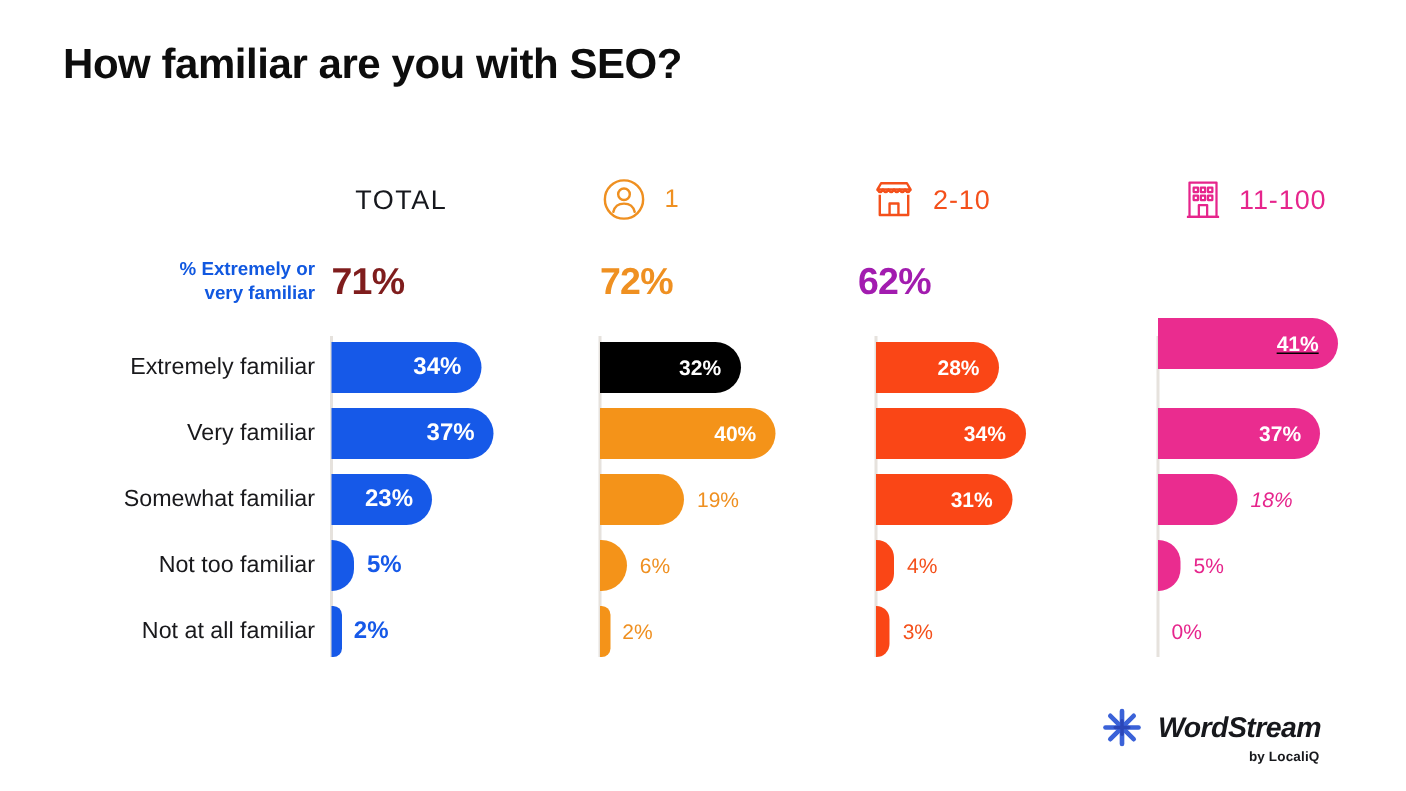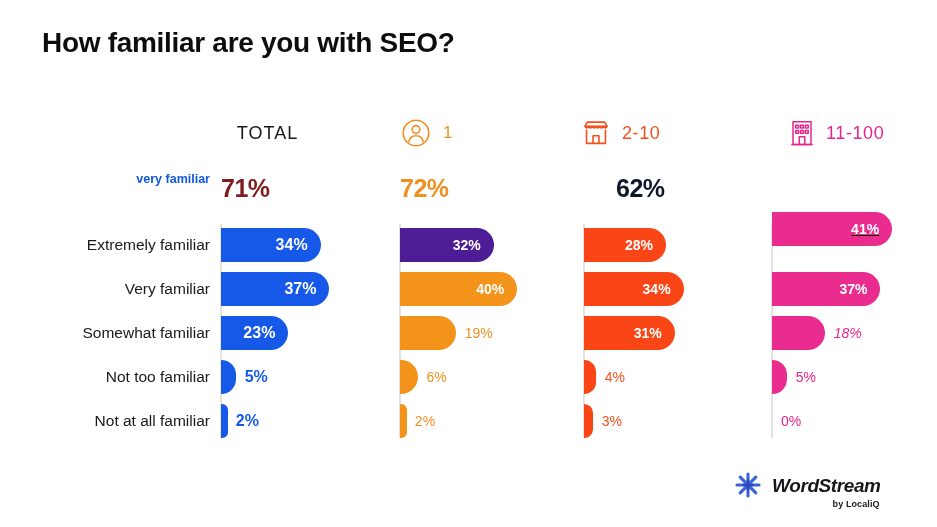--- a/index.html
+++ b/index.html
@@ -45,21 +45,21 @@
     position:absolute;left:60px;top:172px;width:150px;
     text-align:right;font-size:12.5px;font-weight:bold;
     color:#1158e0;line-height:1.25;
   }
   .sum-val{
     position:absolute;top:174px;
     font-size:25px;font-weight:bold;letter-spacing:-0.5px;
   }
   .sum-0{left:221px;color:#7f1d1d;}
   .sum-1{left:400px;color:#ef9021;}
-  .sum-2{left:616px;color:#0f172a;}
+  .sum-2{left:572px;color:#a21caf;}
   .sum-3{left:772px;color:#e6258c;margin-top:42px;}
 
   
   .baseline{
     position:absolute;top:224px;width:1.5px;height:214px;
     background:#e6e2dd;
   }
 
   
   .rowlabel{
@@ -143,41 +143,42 @@
         <rect x="5.6" y="10.8" width="2.5" height="2.5"></rect>
         <rect x="9.75" y="10.8" width="2.5" height="2.5"></rect>
         <rect x="13.9" y="10.8" width="2.5" height="2.5"></rect>
         <path d="M8.6 23 V16.2 H13.4 V23"></path>
       </svg>
     </span>
     <span class="pill-label">11-100</span>
   </div>
 
   <div class="sum-label">
+    <div>% Extremely or</div>
     <div>very familiar</div>
   </div>
   <div class="sum-val sum-0">71%</div>
   <div class="sum-val sum-1">72%</div>
   <div class="sum-val sum-2">62%</div>
   <div class="sum-val sum-3">77%</div>
 
   <div class="baseline" style="left:220px"></div>
   <div class="baseline" style="left:399px"></div>
   <div class="baseline" style="left:583px"></div>
   <div class="baseline" style="left:771px"></div>
 
   <div id="rows">
       <div class="rowlabel" style="top: 228px;">Extremely familiar</div>
       <div class="c0">
         <div class="bar bar-c0" style="left: 221px; top: 228px; width: 99.62px; background: rgb(22, 89, 232);">
           <span class="bar-inlabel">34%</span>
         </div>
       </div>
       <div class="c1">
-        <div class="bar bar-c1" style="left: 400px; top: 228px; width: 93.76px; background: #4c1d95;">
+        <div class="bar bar-c1" style="left: 400px; top: 228px; width: 93.76px; background: #000000;">
           <span class="bar-inlabel">32%</span>
         </div>
       </div>
       <div class="c2">
         <div class="bar bar-c2" style="left: 584px; top: 228px; width: 82.04px; background: rgb(250, 70, 22);">
           <span class="bar-inlabel">28%</span>
         </div>
       </div>
       <div class="c3">
         <div class="bar bar-c3" style="left: 772px; top: 212px; width: 120.13px; background: rgb(234, 44, 143); text-decoration: underline;">

